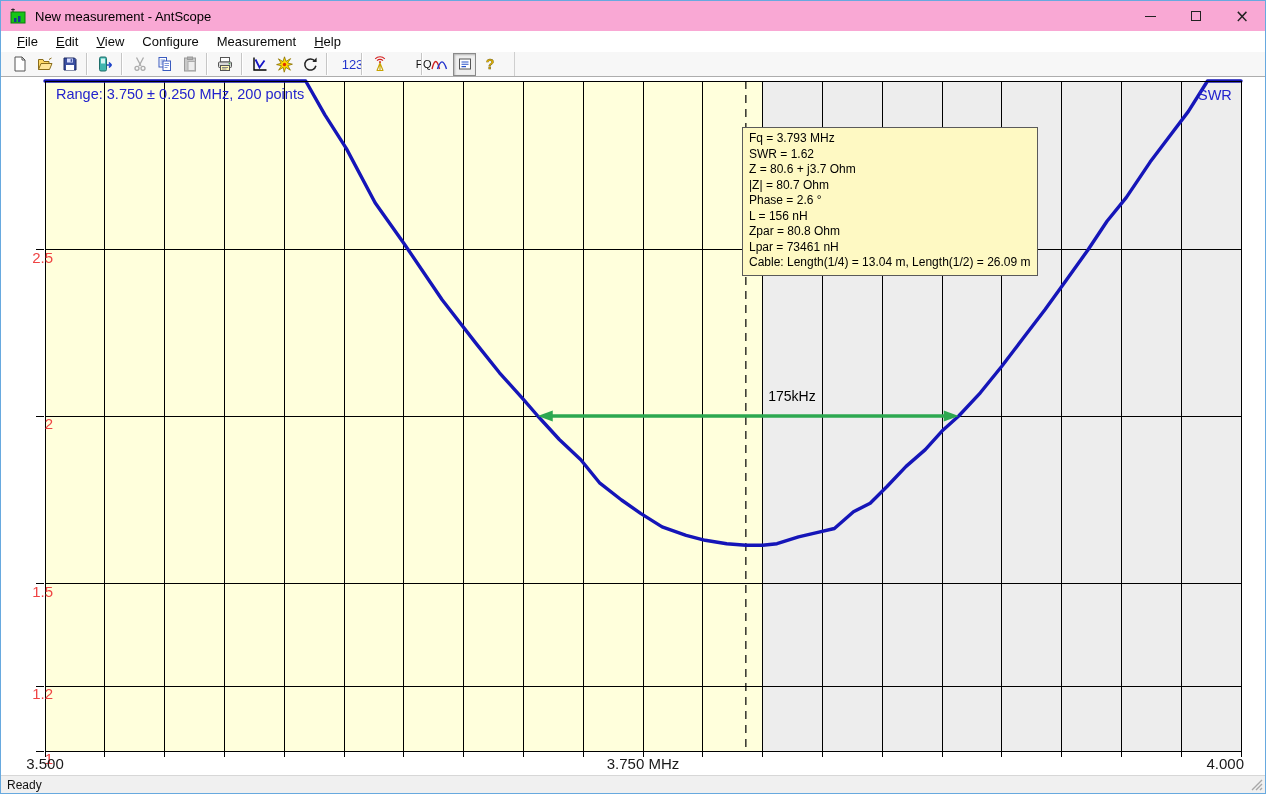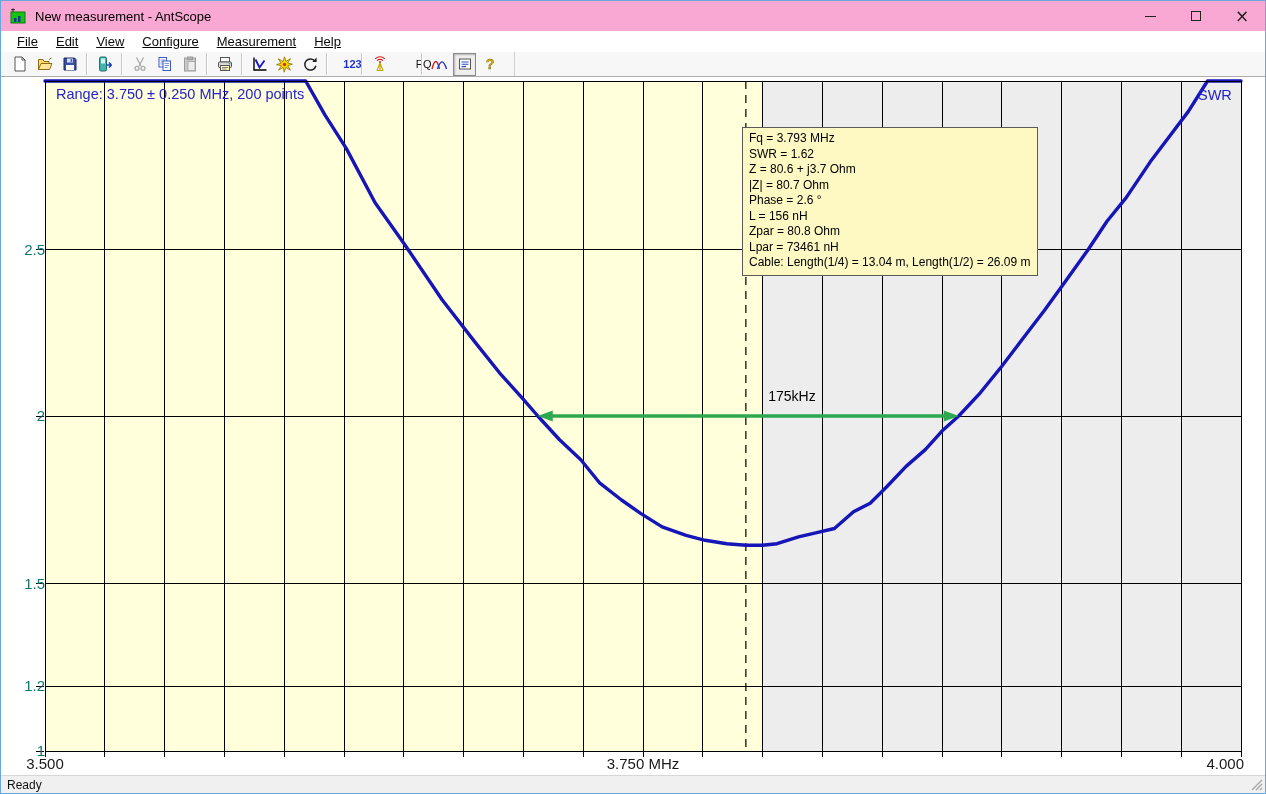--- a/index.html
+++ b/index.html
@@ -13,38 +13,38 @@
   
   .titlebar { position:absolute; left:0; top:0; right:0; height:30px; background:#f9a8d4; display:flex; align-items:center; }
   .app-icon { width:17px; height:16px; margin-left:9px; position:relative; flex:0 0 auto; }
   .title-text { margin-left:8px; font-size:13px; color:#000; }
   .win-controls { position:absolute; right:0; top:0; height:30px; display:flex; }
   .win-btn { width:46px; height:30px; display:flex; align-items:center; justify-content:center; cursor:default; }
   .glyph-min { width:11px; height:1px; background:#222; display:block; }
   .glyph-max { width:10px; height:10px; border:1px solid #222; display:block; }
   .glyph-close { font-size:17px; line-height:17px; color:#222; font-family:"DejaVu Sans",sans-serif; }
   
-  .menubar { position:absolute; top:30px; left:0; right:0; height:21px; background:#fff; display:flex; align-items:center; padding-left:7px;text-decoration:underline; }
+  .menubar { position:absolute; top:30px; left:0; right:0; height:21px; background:#fff; display:flex; align-items:center; padding-left:7px; }
   .menu-item { font-size:13px; padding:2px 9px; color:#0a0a0a; white-space:nowrap; }
   .mkey { text-decoration:underline; }
   
   .toolbar { position:absolute; top:51px; left:0; right:0; height:25px; background:#F7F7F7; border-bottom:1px solid #ADADAD; display:flex; align-items:center; padding-left:6px; }
   .tbtn { width:23px; height:23px; display:flex; align-items:center; justify-content:center; margin:0 1px; border:1px solid transparent; }
   .tbtn.pressed { border:1px solid #8a8a8a; background:#EFEFEF; box-shadow:inset 1px 1px 2px rgba(0,0,0,.25); }
   .tbtn svg { display:block; }
   .tsep { width:2px; height:22px; border-left:1px solid #C6C6C6; border-right:1px solid #FFFFFF; margin:0 4px; }
   .tband { width:1px; height:24px; background:#CFCFCF; margin-left:12px; }
-  .txt-123 { font-size:11px; font-weight:700; color:#2233CC;margin-left:16px; }
+  .txt-123 { font-size:13px; font-weight:400; color:#2233CC;margin-left:16px; }
   .txt-fq { font-size:11px; color:#111; letter-spacing:.5px;margin-left:39px; }
   
   .chartpanel { position:absolute; top:76px; left:0; right:0; bottom:18px; background:#fff;padding-left:16px; }
   #plot-svg { position:absolute; left:30px; top:1px; }
   .range-text { position:absolute; left:55px; top:9px; font-size:14.5px; color:#2323CD; white-space:nowrap; }
   .swr-label { position:absolute; left:1197px; top:10px; font-size:14.5px; color:#2323CD; }
-  .ylabel { position:absolute; left:8px; width:36px; height:20px; line-height:20px; text-align:right; font-size:15px; color:#0f766e; }
+  .ylabel { position:absolute; left:16px; width:36px; height:20px; line-height:20px; text-align:right; font-size:15px; color:#ef4444;margin-top:8px; }
   .xlabel { position:absolute; top:678px; height:18px; line-height:18px; font-size:15px; color:#1a1a1a; text-align:center; }
   .bw-label { position:absolute; left:741px; top:311px; width:100px; text-align:center; font-size:14px; color:#000; }
   .tooltip {
     position:absolute; left:741px; top:50px; width:max-content;
     background:#fef9c3; border:1px solid #5A5A5A; padding:3px 6px 4px 6px;
     font-size:12px; line-height:15.5px; color:#000; white-space:nowrap;
   }
   
   .statusbar { position:absolute; left:0; right:0; bottom:0; height:18px; background:#F0F0F0; border-top:1px solid #D7D7D7; display:flex; align-items:center; padding-left:6px; font-size:12px; color:#111; }
   .grip { position:absolute; right:2px; bottom:2px; }

